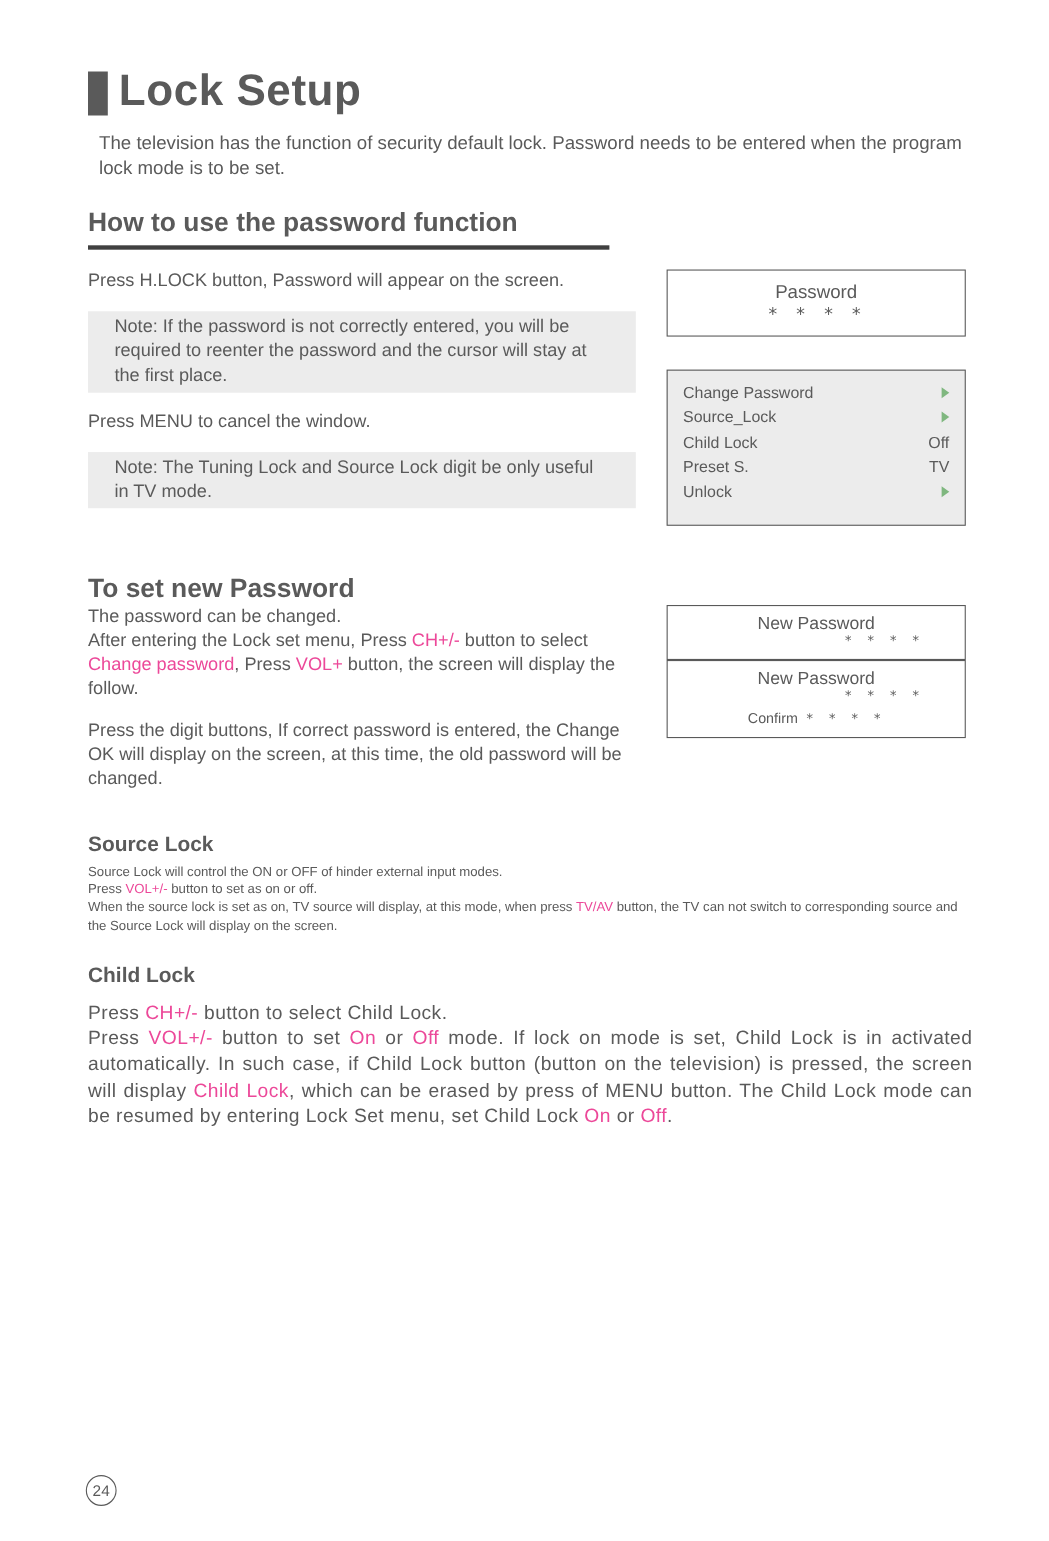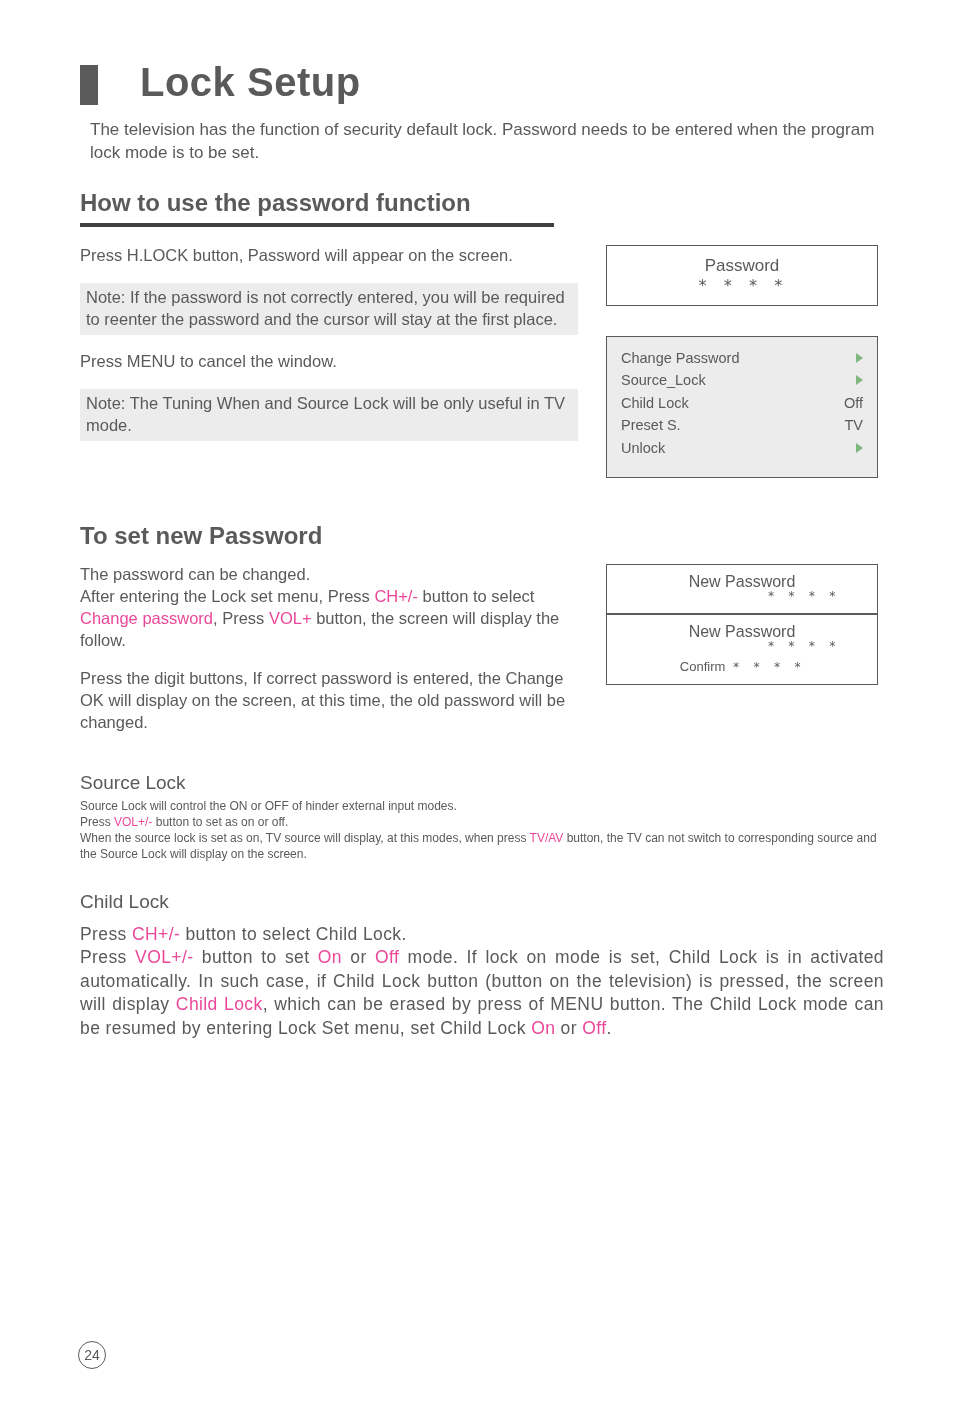--- a/index.html
+++ b/index.html
@@ -1,44 +1,44 @@
 <!DOCTYPE html>
 <html><head>
 <meta charset="utf-8">
 <style>
   * { box-sizing: border-box; margin: 0; padding: 0; }
   html, body { width: 954px; height: 1401px; background: #fff; }
   body { font-family: Arial, Helvetica, sans-serif; color: #5a5a5a; position: relative; }
   .page { padding: 60px 70px 0 80px; }
-  .title-row { display: flex; align-items: flex-end; margin-bottom: 14px; gap: 32px; }
+  .title-row { display: flex; align-items: flex-end; margin-bottom: 14px; }
   .title-block { width: 18px; height: 40px; background: #5a5a5a; margin-right: 10px; }
   .title { font-size: 40px; font-weight: 900; letter-spacing: 0.5px; font-family: Arial, Helvetica, sans-serif; }
   .intro { font-size: 17px; line-height: 1.35; margin: 10px 0 24px 10px; color: #5a5a5a; }
   .h2 { font-size: 24px; font-weight: bold; border-bottom: 4px solid #404040; padding-bottom: 6px; margin: 0 330px 18px 0; }
   .two-col { display: flex; gap: 28px; }
   .col-left { flex: 1; }
   .col-right { width: 278px; padding-right: 6px; }
   .para { font-size: 16.5px; line-height: 1.33; margin-bottom: 16px; color:#5a5a5a; }
-  .notebox { background: #ececec; font-size: 16.5px; line-height: 1.33; padding: 4px 6px; margin-bottom: 16px; }
+  .notebox { background: #ececec; font-size: 16.5px; line-height: 1.33; padding: 4px 24px; margin-bottom: 16px; }
   .panel { border: 1.5px solid #5a5a5a; padding: 10px 14px; margin-bottom: 30px; font-size: 16px; color:#5a5a5a; }
   .panel.center { text-align: center; }
   .panel-title { font-size: 17px; }
   .stars { font-family: monospace; letter-spacing: 3px; }
   .menu-panel { border: 1.5px solid #5a5a5a; background: #ececec; padding: 10px 14px 18px 14px; font-size: 14.5px; line-height: 1.55; color:#5a5a5a; margin-top: 4px; }
   .menu-row { display: flex; justify-content: space-between; align-items: center; }
   .chev-col { width: 24px; text-align: right; }
   .chev { display:inline-block; width:0; height:0; border-top:5px solid transparent; border-bottom:5px solid transparent; border-left:7px solid #7fb77f; }
   .section-gap { height: 44px; }
-  .h3 { font-size: 24px; font-weight: 900; margin-bottom: 14px; }
+  .h3 { font-size: 24px; font-weight: 900; }
   .small-panel { border:1.5px solid #5a5a5a; padding: 8px 18px 10px 18px; font-size:16px; }
   .small-panel .sp-title { text-align:center; }
   .small-panel .sp-stars { text-align:right; font-family:monospace; letter-spacing:3px; font-size:12px; padding-right:20px; margin-top:-2px; }
   .small-panel .sp-confirm { text-align:center; font-size:13px; margin-top:6px; }
   .inline-stars { font-family:monospace; letter-spacing:3px; font-size:12px; }
-  .sub-h { font-size:19px; font-weight:normal; margin: 22px 0 4px 0; }
+  .sub-h { font-size:19px; font-weight:bold; margin: 22px 0 4px 0; }
   .body-block { font-size:12px; line-height:1.35; }
   .body-block-just { font-size:17.5px; line-height:1.35; text-align: justify; letter-spacing: 0.4px; }
   .pagenum-wrap { position:absolute; left:78px; bottom:32px; }
   .pagenum { width:28px; height:28px; border:1.5px solid #5a5a5a; border-radius:50%; display:flex; align-items:center; justify-content:center; font-size:14px; color:#5a5a5a; }
   b { font-weight: normal; color:#ec4899; }
   .ind { text-indent: 24px; }
 </style>
 </head>
 <body>
 
@@ -51,21 +51,21 @@
 
   <div class="intro">The television has the function of security default lock. Password needs to be entered when the program lock mode is to be set.</div>
 
   <div class="h2">How to use the password function</div>
 
   <div class="two-col">
     <div class="col-left">
       <div class="para">Press H.LOCK button, Password will appear on the screen.</div>
       <div class="notebox">Note: If the password is not correctly entered, you will be required to reenter the password and the cursor will stay at the first place.</div>
       <div class="para">Press MENU to cancel the window.</div>
-      <div class="notebox">Note: The Tuning When and Source Lock will be only useful in TV mode.</div>
+      <div class="notebox">Note: The Tuning Lock and Source Lock digit be only useful in TV mode.</div>
     </div>
     <div class="col-right">
       <div class="panel center">
         <div class="panel-title">Password</div>
         <div class="stars">* * * *</div>
       </div>
       <div class="menu-panel">
         <div class="menu-row">
           <span>Change Password</span>
           <span class="chev-col"><span class="chev"></span></span>
@@ -114,21 +114,21 @@
           <span>Confirm</span>&nbsp;&nbsp;<span class="inline-stars">* * * *</span>
         </div>
       </div>
     </div>
   </div>
 
   <div class="sub-h">Source Lock</div>
   <div class="body-block">
     <span>Source Lock will control the ON or OFF of hinder external input modes.</span><br>
     <span>Press </span><b>VOL+/-</b><span> button to set as on or off.</span><br>
-    <span>When the source lock is set as on, TV source will display, at this modes, when press </span><b>TV/AV</b><span> button, the TV can not switch to corresponding source and the Source Lock will display on the screen.</span>
+    <span>When the source lock is set as on, TV source will display, at this mode, when press </span><b>TV/AV</b><span> button, the TV can not switch to corresponding source and the Source Lock will display on the screen.</span>
   </div>
 
   <div class="sub-h" style="margin-top:28px;">Child Lock</div>
   <div class="body-block-just" style="margin-top:10px;">
     <span>Press </span><b>CH+/-</b><span> button to select Child Lock.</span><br>
     <span>Press </span><b>VOL+/-</b><span> button to set </span><b>On</b><span> or </span><b>Off</b><span> mode. If lock on mode is set, Child Lock is in activated automatically. In such case, if Child Lock button (button on the television) is pressed, the screen will display </span><b>Child Lock</b><span>, which can be erased by press of MENU button. The Child Lock mode can be resumed by entering Lock Set menu, set Child Lock </span><b>On</b><span> or </span><b>Off</b><span>.</span>
   </div>
 
 </div>
 

